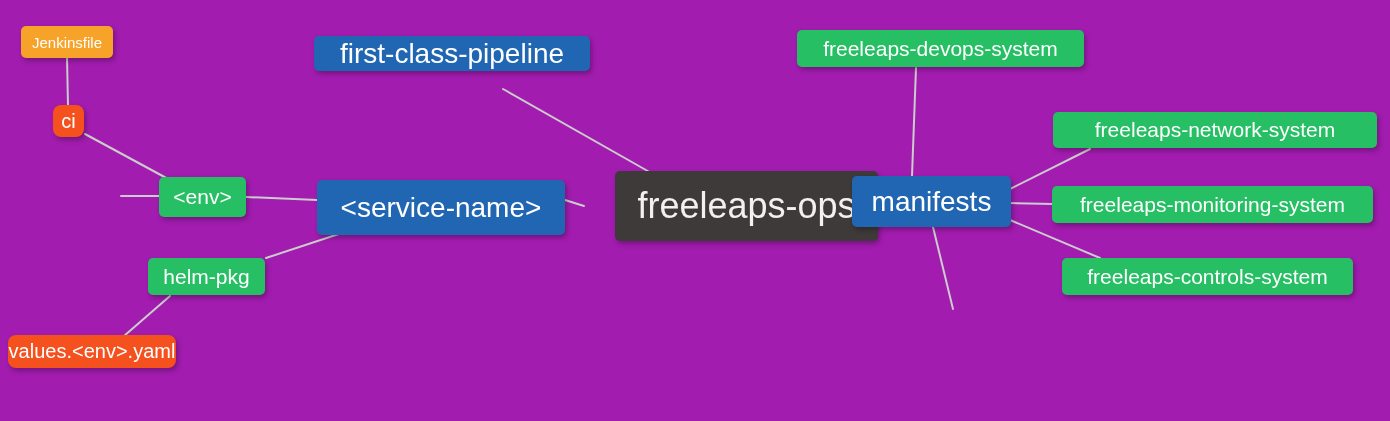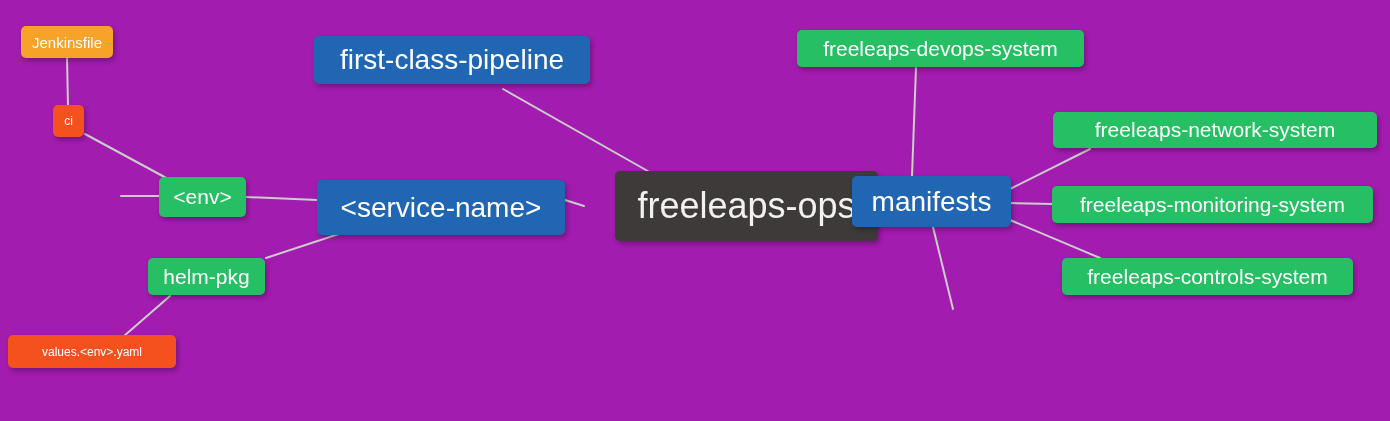--- a/index.html
+++ b/index.html
@@ -42,21 +42,21 @@
     user-select: none;
   }
   .blue   { background: #2166B3; }
   .green  { background: #26BF64; }
   .orange { background: #F7A228; }
   .red    { background: #F4511E; }
   .dark   { background: #3E3A3A; color: #F2F0F0; }
   .fs-xl { font-size: 36px; }
   .fs-lg { font-size: 28px; }
   .fs-md { font-size: 21px; }
-  .fs-sm { font-size: 12px; }
+  .fs-sm { font-size: 20px; border-radius: 8px; }
   .fs-xs { font-size: 15px; }
 </style>
 </head>
 <body>
 
 <div class="canvas">
 
   <svg class="edges" viewBox="0 0 1390 421" xmlns="http://www.w3.org/2000/svg">
     <line x1="67" y1="57" x2="68" y2="106"></line>
     <line x1="85" y1="134" x2="170" y2="180"></line>
@@ -78,21 +78,21 @@
 
   <div class="node red fs-sm" style="left:53px;  top:105px; width:31px;  height:32px;">ci</div>
 
 
   <div class="node green fs-md" style="left:159px; top:177px; width:87px;  height:40px;">&lt;env&gt;</div>
 
   <div class="node green fs-md" style="left:148px; top:258px; width:117px; height:37px;">helm-pkg</div>
 
   <div class="node red fs-sm" style="left:8px;   top:335px; width:168px; height:33px;">values.&lt;env&gt;.yaml</div>
 
-  <div class="node blue fs-lg" style="left:314px; top:36px;  width:276px; height:48px;">first-class-pipeline</div>
+  <div class="node blue fs-lg" style="left:314px; top:36px;  width:276px; height:35px;">first-class-pipeline</div>
 
   <div class="node blue fs-lg" style="left:317px; top:172px; width:248px; height:55px;margin-top:8px;">&lt;service-name&gt;</div>
 
   <div class="node dark fs-xl" style="left:583px; top:171px; width:263px; height:70px;margin-left:32px;">freeleaps-ops</div>
 
   <div class="node blue fs-lg" style="left:852px; top:176px; width:159px; height:51px;">manifests</div>
 
   <div class="node green fs-md" style="left:797px;  top:30px;  width:287px; height:37px;">freeleaps-devops-system</div>
 
   <div class="node green fs-md" style="left:1053px; top:112px; width:324px; height:36px;">freeleaps-network-system</div>

